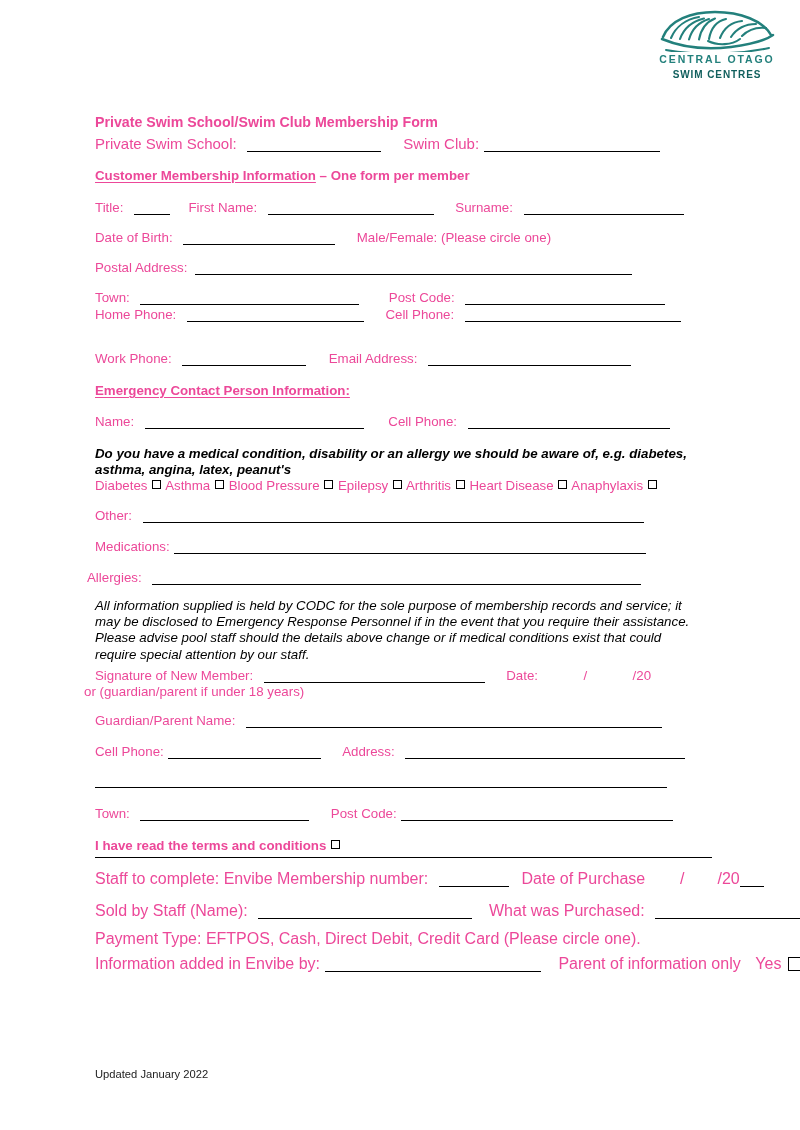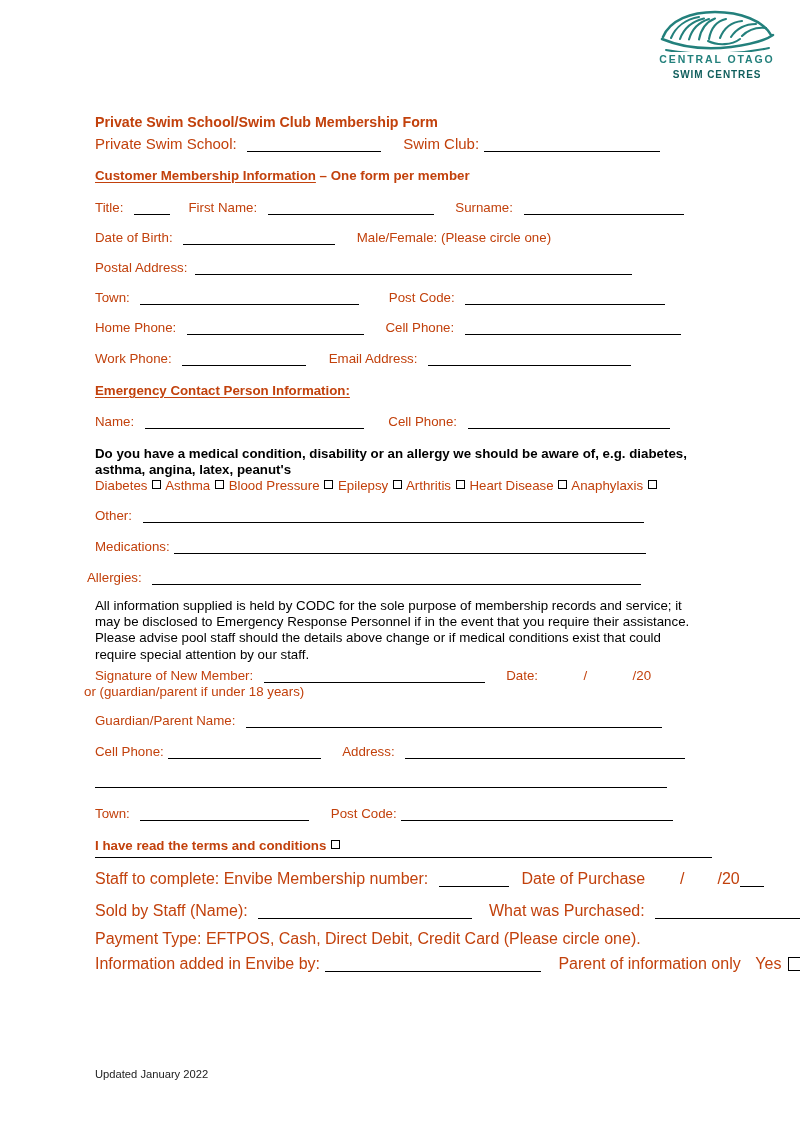--- a/index.html
+++ b/index.html
@@ -61,21 +61,21 @@
     line-height: 17px;
     margin-top: 1px;
     white-space: nowrap;
   }
 
   .row {
     position: absolute;
     white-space: nowrap;
     font-size: 13.3px;
     line-height: 16px;
-    color: #c2410c;
+    color: #ec4899;
   }
 
   .bold { font-weight: bold; }
   .ul-head {
     font-weight: bold;
     text-decoration: underline;
     text-underline-offset: 2px;
   }
 
   
@@ -107,20 +107,21 @@
     vertical-align: -2px;
     margin: 0 2px;
   }
 
   .para {
     position: absolute;
     font-size: 13.3px;
     line-height: 16.2px;
     width: 612px;
     text-align: left;
+    font-style: italic;
   }
 
   .hr {
     position: absolute;
     left: 95px;
     height: 0;
     border-top: 1.6px solid #000;
   }
 
   .small {
@@ -200,21 +201,21 @@
   </div>
 
   <div class="row" style="left:95px; top:290px;">
     <span>Town:</span>
     <span class="fill" style="width:219px; margin-left:7px;"></span>
     <span style="display:inline-block; width:22px;"></span>
     <span>Post Code:</span>
     <span class="fill" style="width:200px; margin-left:7px;"></span>
   </div>
 
-  <div class="row" style="left:95px; top:320px;text-align:center;">
+  <div class="row" style="left:95px; top:307px;text-align:center;">
     <span>Home Phone:</span>
     <span class="fill" style="width:177px; margin-left:7px;"></span>
     <span style="display:inline-block; width:14px;"></span>
     <span>Cell Phone:</span>
     <span class="fill" style="width:216px; margin-left:7px;"></span>
   </div>
 
   <div class="row" style="left:95px; top:351px;">
     <span>Work Phone:</span>
     <span class="fill" style="width:124px; margin-left:7px;"></span>

